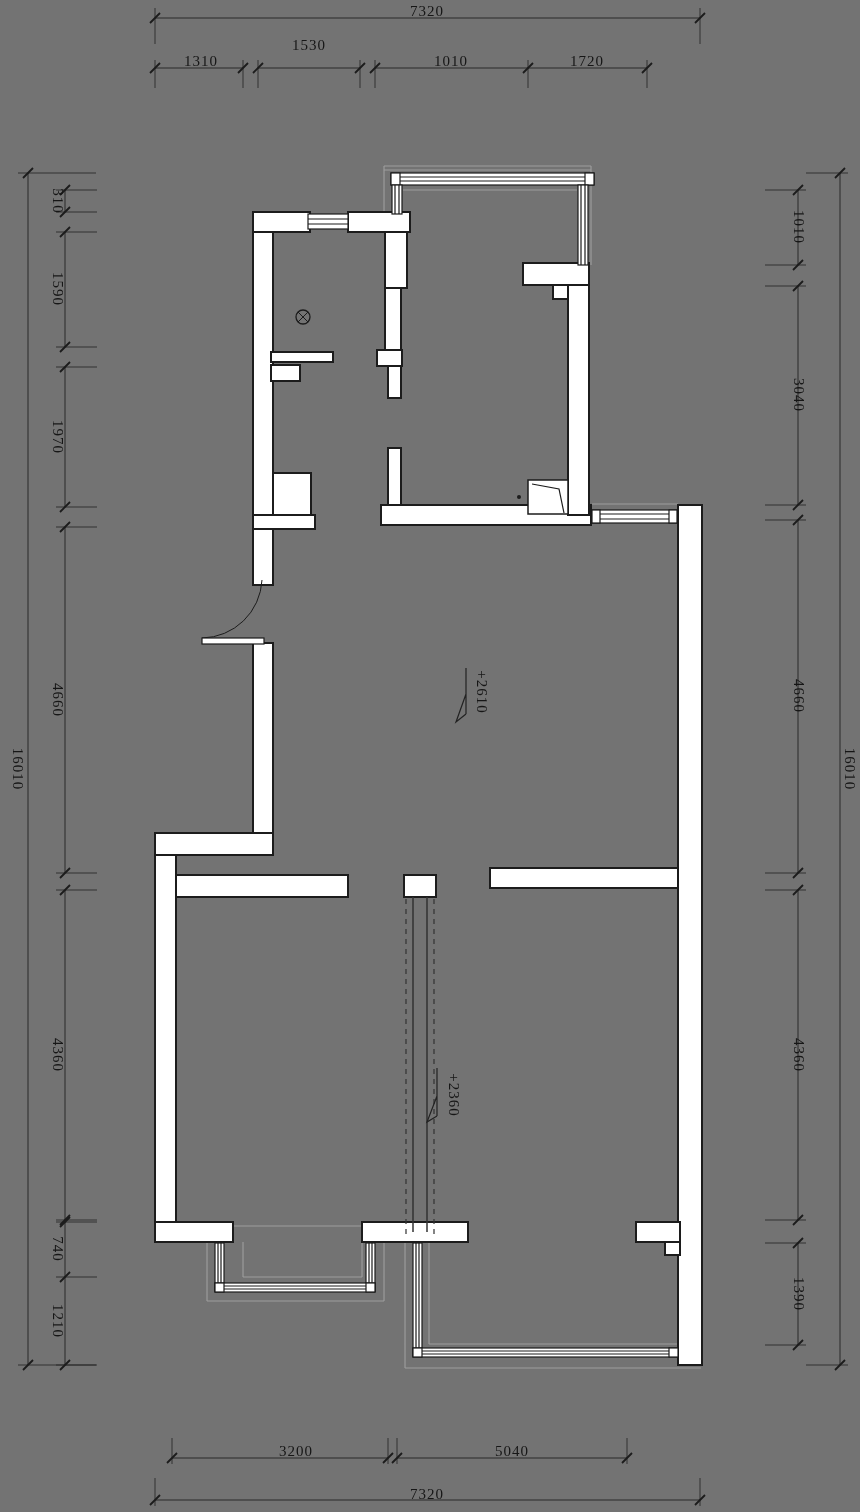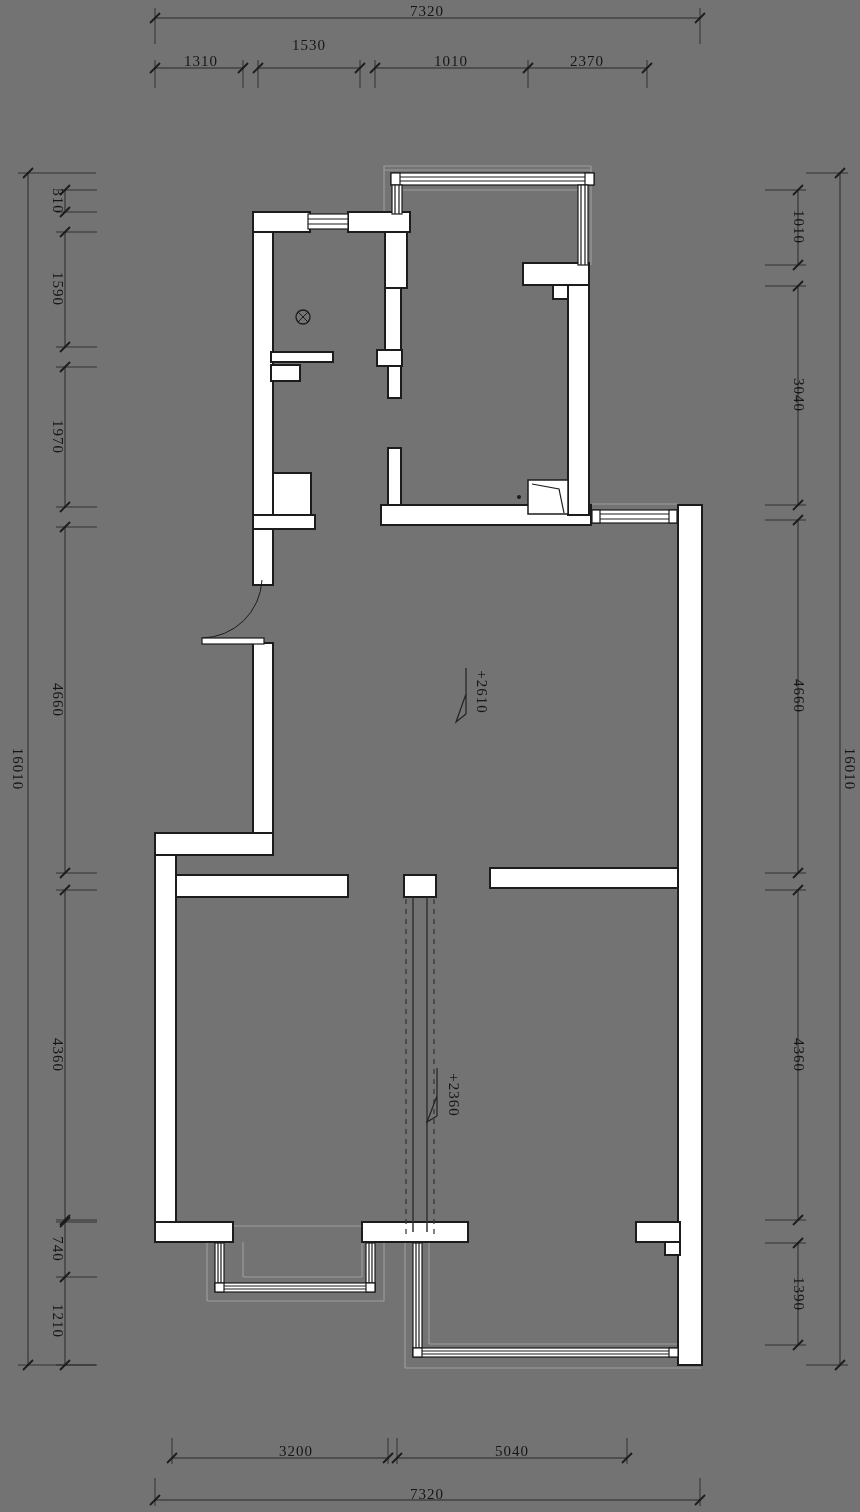--- a/index.html
+++ b/index.html
@@ -148,21 +148,21 @@
     <g stroke="#222" stroke-width="1.2" fill="none">
       <path d="M466 668 V714 M466 694 L456 722 L466 714"></path>
       <path d="M437 1068 V1116 M437 1096 L427 1122 L437 1116"></path>
     </g>
   </svg>
 
   <div class="hlabel" style="left:427px;top:4px">7320</div>
   <div class="hlabel" style="left:201px;top:54px">1310</div>
   <div class="hlabel" style="left:309px;top:38px">1530</div>
   <div class="hlabel" style="left:451px;top:54px">1010</div>
-  <div class="hlabel" style="left:587px;top:54px">2370</div>
+  <div class="hlabel" style="left:587px;top:54px">1720</div>
 
   <div class="hlabel" style="left:296px;top:1444px">3200</div>
   <div class="hlabel" style="left:512px;top:1444px">5040</div>
   <div class="hlabel" style="left:427px;top:1487px">7320</div>
 
   <div class="vlabel" style="left:25px;top:769px">16010</div>
   <div class="vlabel" style="left:65px;top:201px">310</div>
   <div class="vlabel" style="left:65px;top:289px">1590</div>
   <div class="vlabel" style="left:65px;top:437px">1970</div>
   <div class="vlabel" style="left:65px;top:700px">4660</div>

